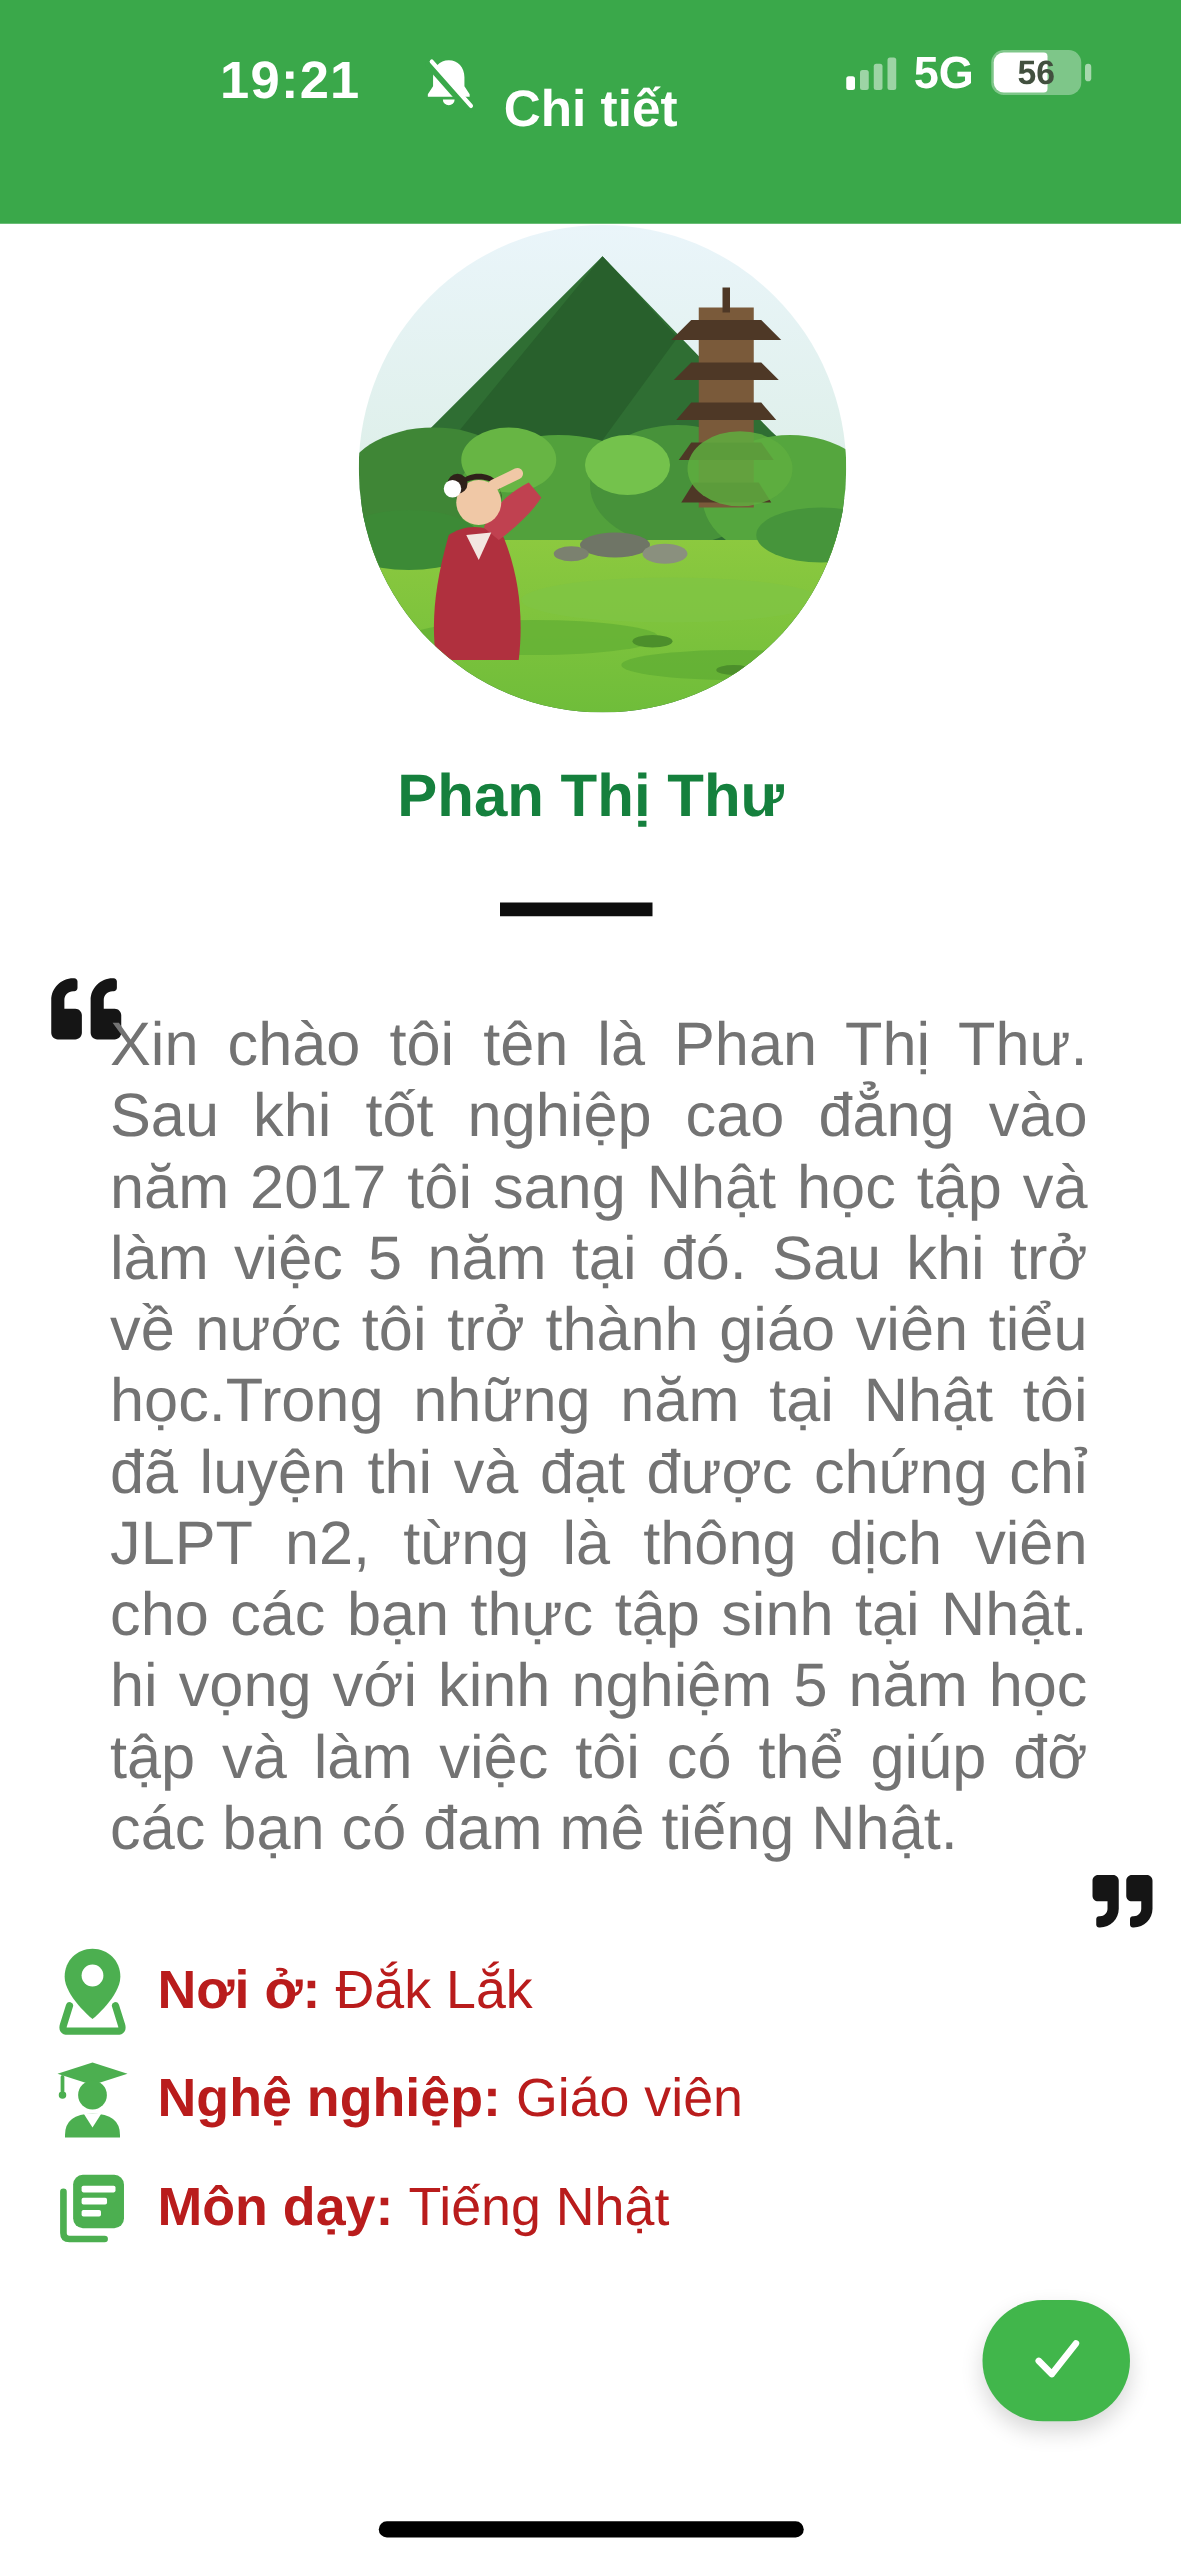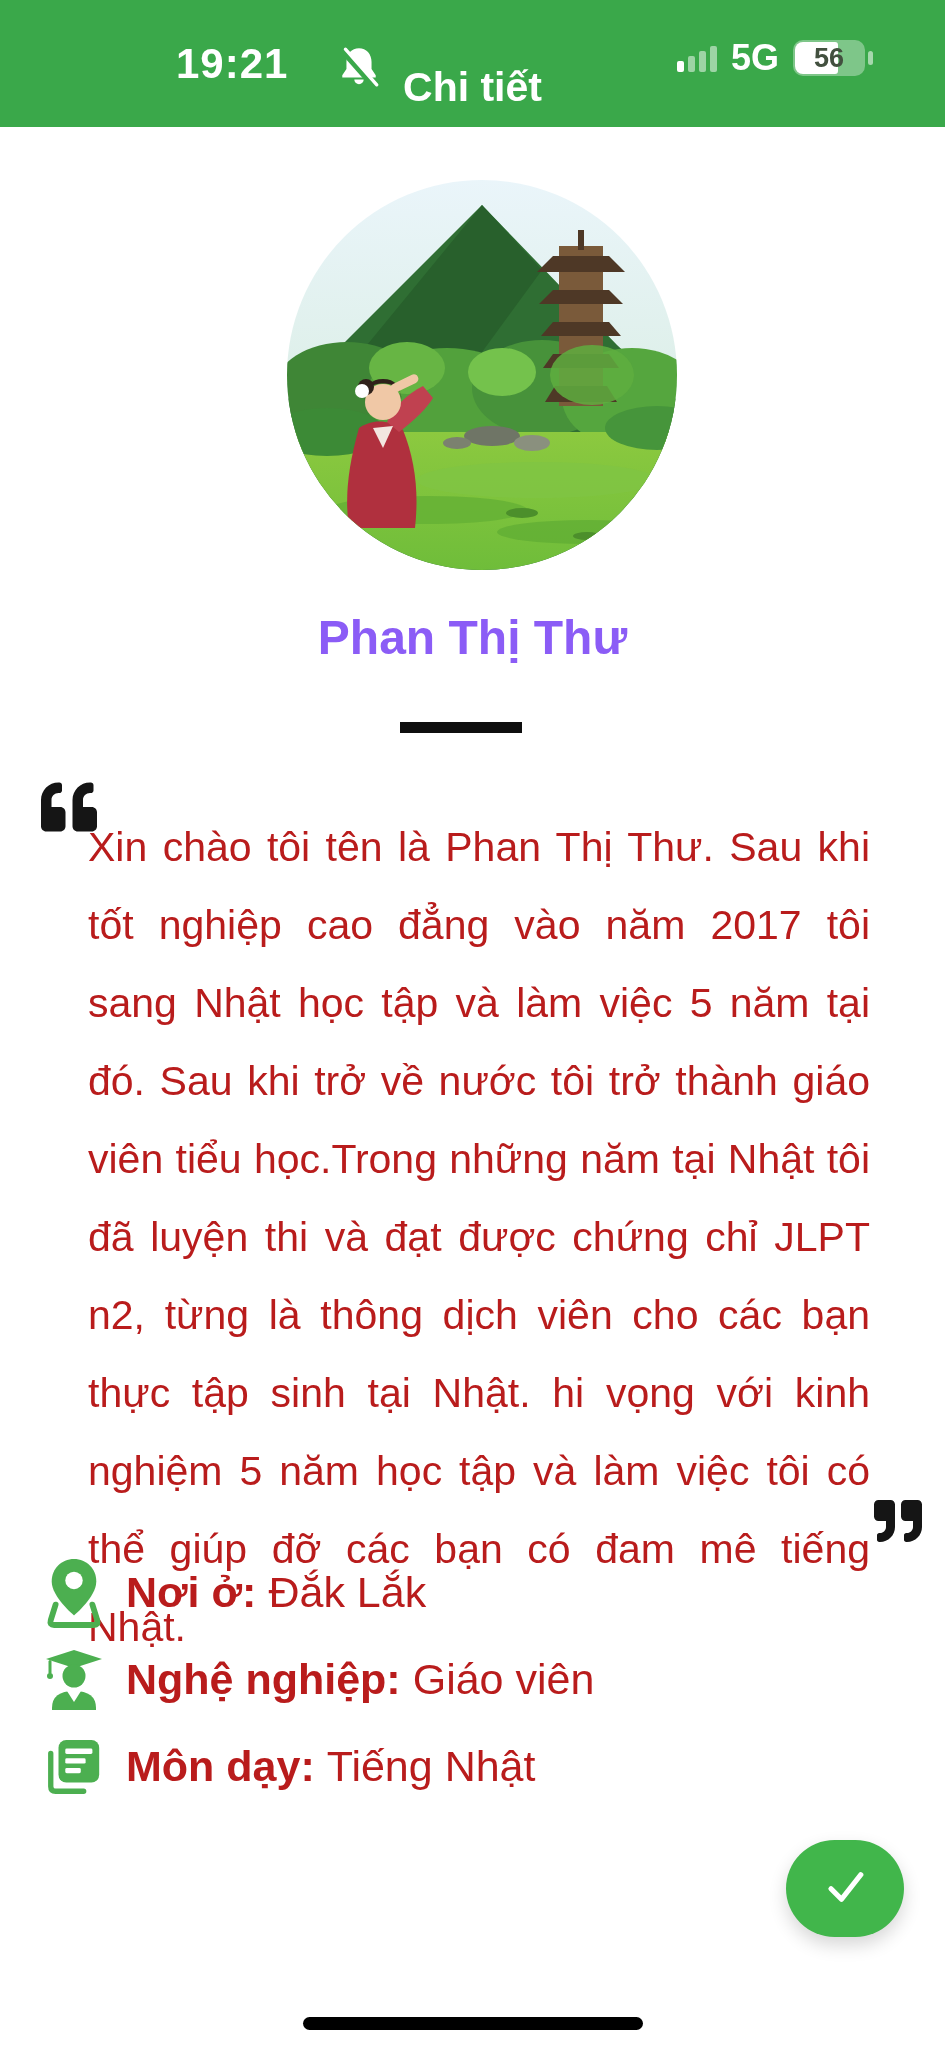--- a/index.html
+++ b/index.html
@@ -10,47 +10,47 @@
   *{margin:0;padding:0;box-sizing:border-box;}
   html,body{width:945px;height:2048px;}
   body{
     position:relative;
     font-family:"Liberation Sans", sans-serif;
     background:#ffffff;
     overflow:hidden;
     color:#121212;
   }
   
-  .header{position:absolute;left:0;top:0;width:945px;height:127px;background:var(--header-green);color:#fff;}
+  .header{position:absolute;left:0;top:0;width:945px;height:179px;background:var(--header-green);color:#fff;}
   .status-time{position:absolute;left:176px;top:40px;font-size:42px;font-weight:700;letter-spacing:1px;display:flex;align-items:center;gap:10px;}
   .bell-wrap{position:absolute;left:336px;top:44px;}
   .status-right{position:absolute;right:80px;top:40px;display:flex;align-items:flex-end;gap:14px;}
   .sig-bars{display:flex;align-items:flex-end;gap:4px;padding-bottom:4px;}
   .sig-bars .bar{width:7px;border-radius:2px;background:#fff;}
   .bar1{height:11px;}
   .bar2{height:16px;opacity:.5;}
   .bar3{height:21px;opacity:.5;}
   .bar4{height:26px;opacity:.5;}
   .net-label{font-size:36px;font-weight:600;line-height:36px;}
   .battery{position:relative;width:72px;height:36px;border-radius:10px;background:rgba(255,255,255,.35);}
   .battery-fill{position:absolute;left:2px;top:2px;bottom:2px;width:60%;background:#fff;border-radius:8px 3px 3px 8px;}
   .battery-num{position:absolute;inset:0;display:flex;align-items:center;justify-content:center;font-size:27px;font-weight:700;color:#42503f;}
   .battery-nub{position:absolute;right:-8px;top:11px;width:5px;height:14px;border-radius:3px;background:rgba(255,255,255,.55);}
   .nav-back{position:absolute;left:16px;top:62px;display:flex;align-items:center;gap:8px;font-size:40px;color:#fff;cursor:pointer;}
   .nav-title{position:absolute;left:0;right:0;top:64px;text-align:center;font-size:41px;font-weight:700;}
   .nav-action{position:absolute;right:15px;top:68px;font-size:40px;cursor:pointer;}
   
   .avatar{position:absolute;left:287px;top:180px;width:390px;height:390px;border-radius:50%;overflow:hidden;}
   
-  .name{position:absolute;left:0;top:610px;width:945px;text-align:center;font-size:48px;font-weight:600;color:#8b5cf6;}
+  .name{position:absolute;left:0;top:610px;width:945px;text-align:center;font-size:48px;font-weight:600;color:#15803d;}
   .divider{position:absolute;left:400px;top:722px;width:122px;height:11px;background:#0e0e0e;}
   
   .quote-open{position:absolute;left:38px;top:779px;}
   .quote-close{position:absolute;left:872px;top:1497px;}
-  .bio{position:absolute;left:88px;top:808px;width:782px;font-size:41px;line-height:78px;text-align:justify;color:#b91c1c;}
+  .bio{position:absolute;left:88px;top:808px;width:782px;font-size:49px;line-height:57px;text-align:justify;color:#737373;}
   
   .info{position:absolute;left:40px;top:1549px;width:860px;}
   .info-row{display:flex;align-items:center;height:87px;}
   .info-icon{width:68px;height:80px;display:flex;align-items:center;justify-content:center;flex:0 0 68px;margin-right:18px;}
   .info-text{font-size:43px;color:#b91c1c;white-space:nowrap;text-align:center;}
   .info-label{font-weight:700;}
   .info-value{font-weight:400;margin-left:12px;}
   
   .fab{position:absolute;left:786px;top:1840px;width:118px;height:97px;border-radius:52px;background:var(--fab-green);display:flex;align-items:center;justify-content:center;box-shadow:0 8px 18px rgba(0,0,0,.16);cursor:pointer;border:none;}
   .home-indicator{position:absolute;left:303px;top:2017px;width:340px;height:13px;border-radius:7px;background:#000;}

